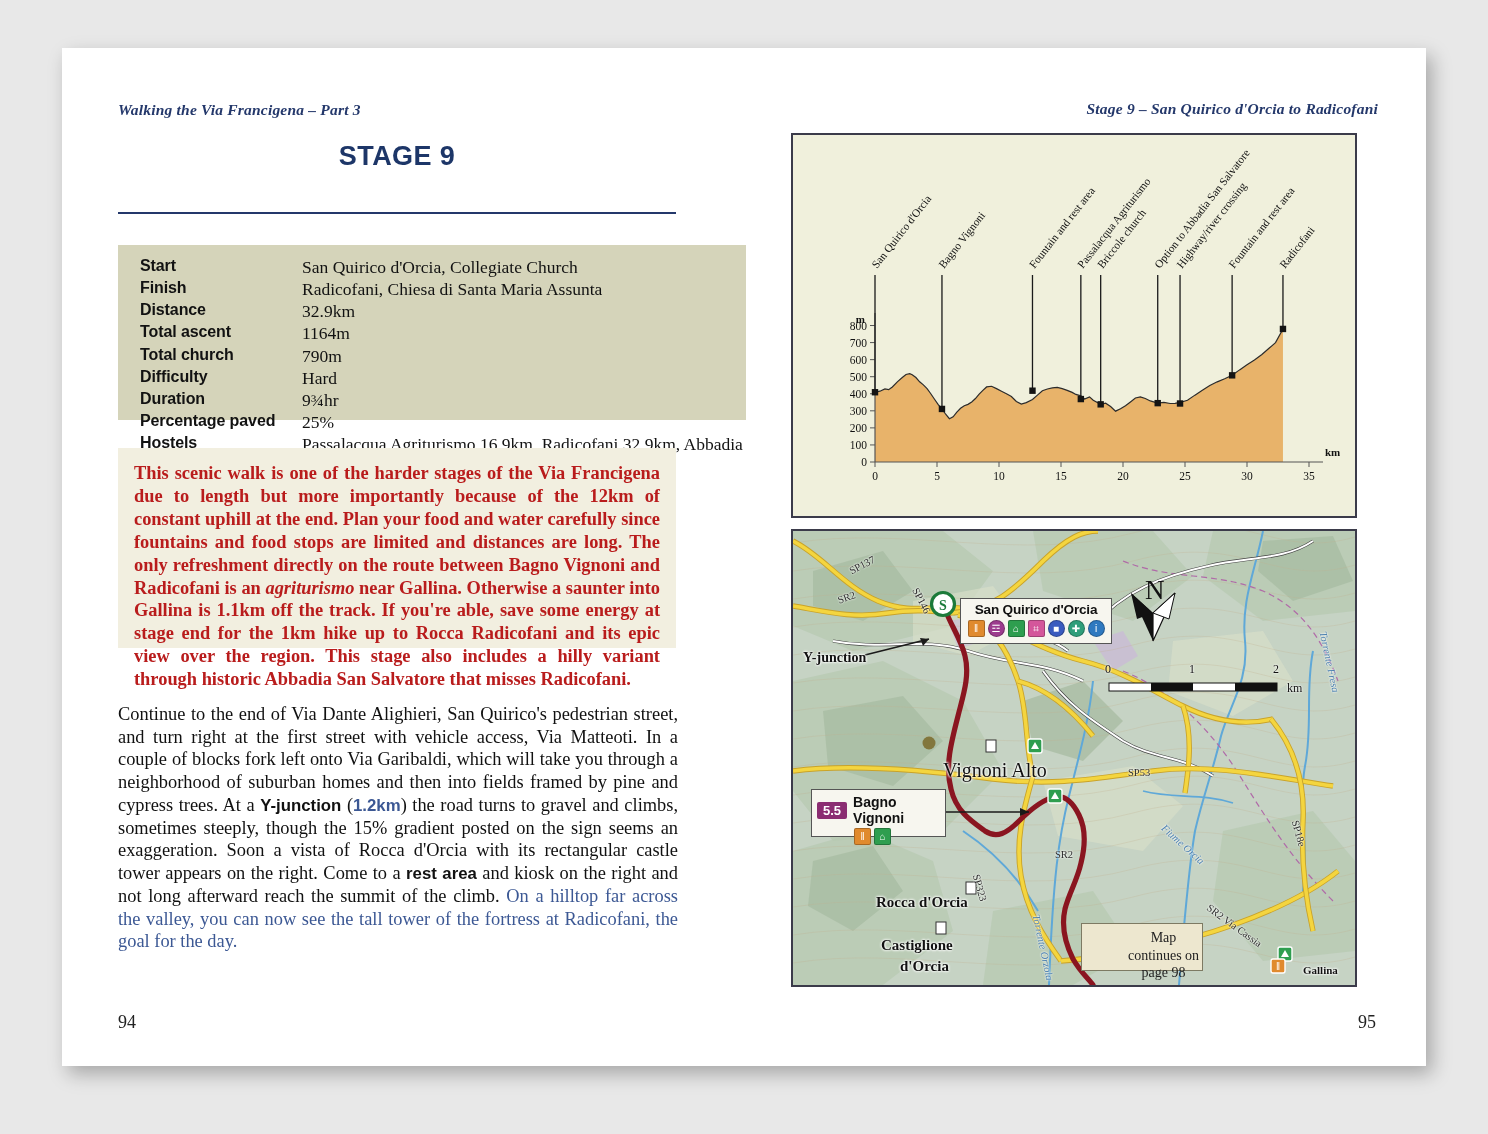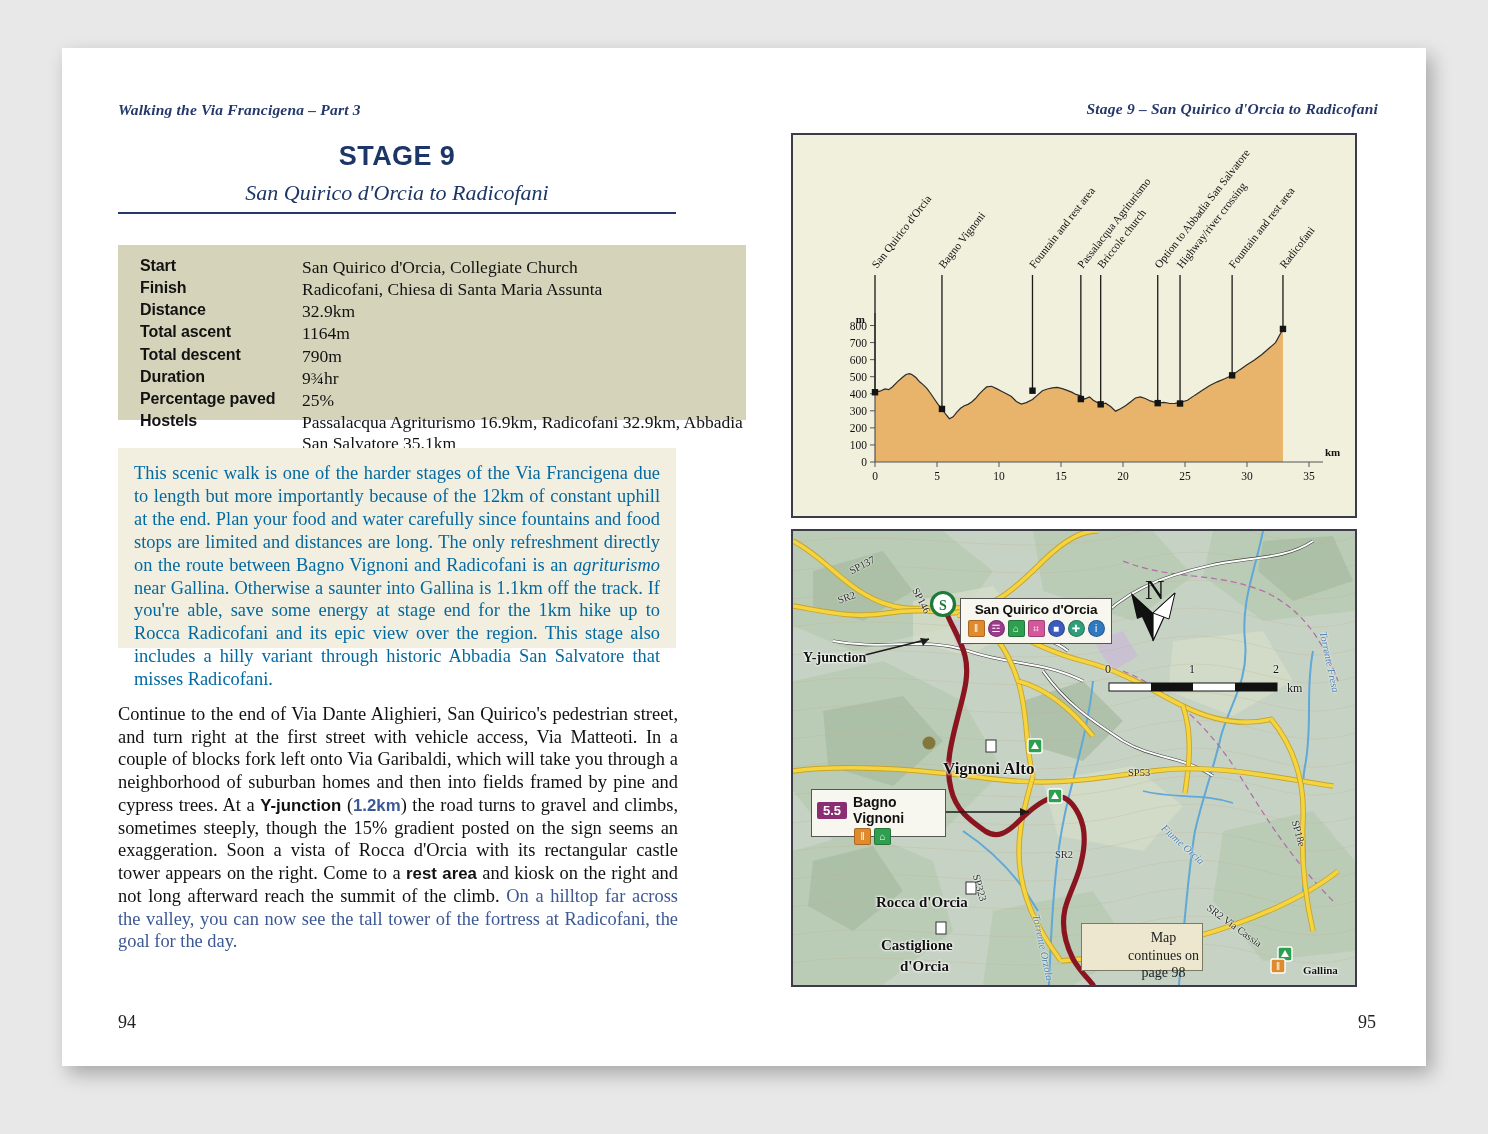--- a/index.html
+++ b/index.html
@@ -63,22 +63,23 @@
   }
   #infotable td.v{font-size:17.5px;}
 
   
   #introbox{
     position:absolute;left:56px;top:400px;width:558px;height:200px;
     background:#f2efe0;
     padding:14px 16px 0 16px;box-sizing:border-box;
   }
   #introtext{
-    font-size:18.4px;line-height:1.245;text-align:justify;color:#0369a1;
+    font-size:18.4px;line-height:1.245;text-align:justify;color:#b91c1c;
     margin:0;
+    font-weight:bold;
   }
   #introtext i{font-style:italic;}
 
   
   #bodytext{
     position:absolute;left:56px;top:655px;width:560px;
     font-size:18.4px;line-height:1.235;text-align:justify;color:#111;
   }
   #bodytext b{font-family:"Liberation Sans", sans-serif;font-weight:bold;font-size:16.8px;}
   #bodytext .blue{color:#3c5894;}
@@ -162,21 +163,20 @@
 
 <div id="page">
 
   <div id="leftpage">
 
     <div id="runhead-left" class="runhead">
       <span>Walking the Via Francigena – Part 3</span>
     </div>
 
     <div id="stage-title">STAGE 9</div>
-    <div id="stage-sub">San Quirico d'Orcia to Radicofani</div>
     <div id="title-rule"></div>
 
     <div id="infobox">
       <table id="infotable">
         <tbody id="infotable-body">
             <tr>
               <td class="k">Start</td>
               <td class="v">San Quirico d'Orcia, Collegiate Church</td>
             </tr>
             <tr>
@@ -185,22 +185,26 @@
             </tr>
             <tr>
               <td class="k">Distance</td>
               <td class="v">32.9km</td>
             </tr>
             <tr>
               <td class="k">Total ascent</td>
               <td class="v">1164m</td>
             </tr>
             <tr>
-              <td class="k">Total descent</td>
+              <td class="k">Total church</td>
               <td class="v">790m</td>
+            </tr>
+            <tr>
+              <td class="k">Difficulty</td>
+              <td class="v">Hard</td>
             </tr>
             <tr>
               <td class="k">Duration</td>
               <td class="v">9¾hr</td>
             </tr>
             <tr>
               <td class="k">Percentage paved</td>
               <td class="v">25%</td>
             </tr>
             <tr>
@@ -430,21 +434,21 @@
       </div>
 
       <div class="callout" id="callout-cont">
         <div>Map continues on page 98</div>
       </div>
 
       <div id="compass-n">N</div>
 
       <div id="map-labels">
           <div class="maplabel" style="left: 10px; top: 119px; font-size: 14px; font-weight: bold;">Y-junction</div>
-          <div class="maplabel" style="left: 150px; top: 228px; font-size: 17px; font-weight: bold;">Vignoni Alto</div>
+          <div class="maplabel" style="left: 150px; top: 228px; font-size: 20px; font-weight: normal;">Vignoni Alto</div>
           <div class="maplabel" style="left: 83px; top: 363px; font-size: 15px; font-weight: bold;">Rocca d'Orcia</div>
           <div class="maplabel" style="left: 88px; top: 406px; font-size: 15px; font-weight: bold;">Castiglione</div>
           <div class="maplabel" style="left: 107px; top: 427px; font-size: 15px; font-weight: bold;">d'Orcia</div>
           <div class="maplabel" style="left: 510px; top: 433px; font-size: 11px; font-weight: bold;">Gallina</div>
           <div class="roadlabel" style="left: 57px; top: 35px; transform: rotate(-28deg); transform-origin: left center;">SP137</div>
           <div class="roadlabel" style="left: 45px; top: 64px; transform: rotate(-20deg); transform-origin: left center;">SR2</div>
           <div class="roadlabel" style="left: 122px; top: 52px; transform: rotate(62deg); transform-origin: left center;">SP146</div>
           <div class="roadlabel" style="left: 335px; top: 236px; transform: rotate(0deg); transform-origin: left center;">SP53</div>
           <div class="roadlabel" style="left: 262px; top: 318px; transform: rotate(0deg); transform-origin: left center;">SR2</div>
           <div class="roadlabel" style="left: 183px; top: 338px; transform: rotate(74deg); transform-origin: left center;">SP323</div>

